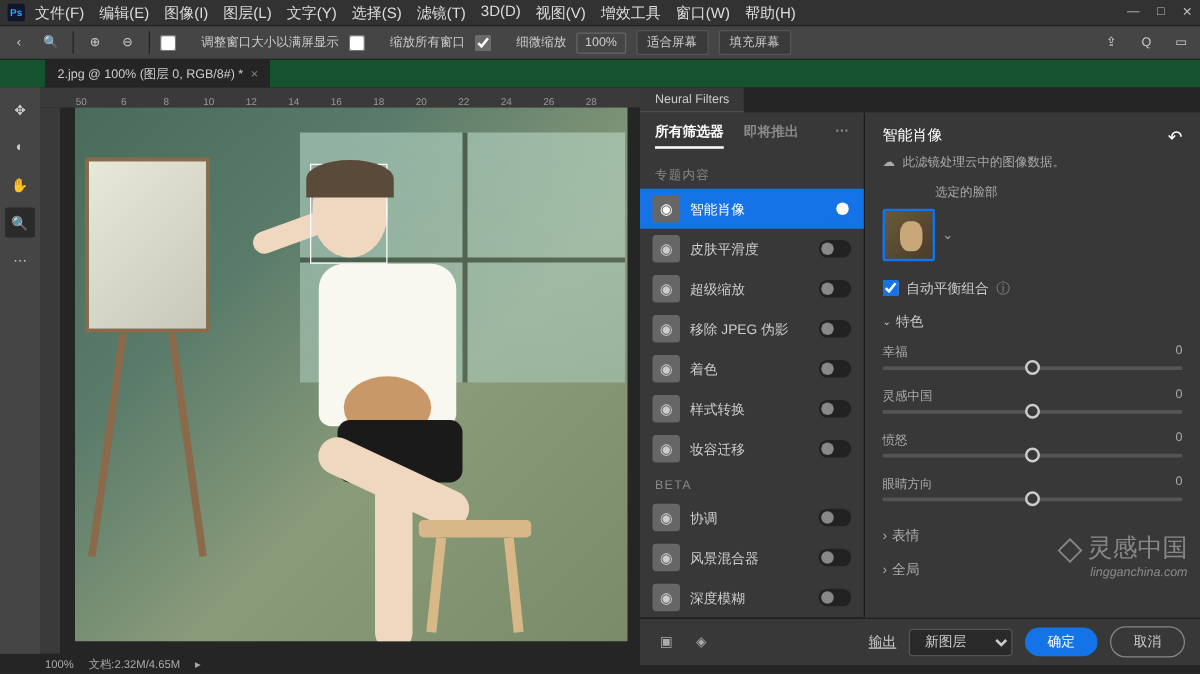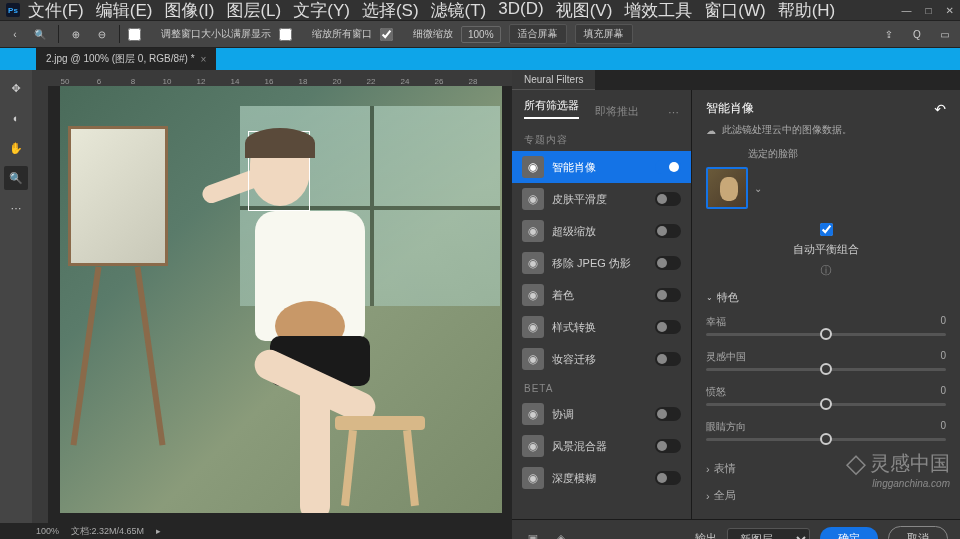--- a/index.html
+++ b/index.html
@@ -1,29 +1,29 @@
 <!DOCTYPE html>
 <html><head>
 <meta charset="utf-8">
 <style>
 * { margin:0; padding:0; box-sizing:border-box; font-family:"Microsoft YaHei",Arial,sans-serif; }
 body { background:#323232; color:#ccc; font-size:11px; width:960px; height:539px; overflow:hidden; position:relative; }
 .titlebar { height:20px; background:#323232; display:flex; align-items:center; padding:0 6px; }
 .titlebar .ps { width:14px; height:14px; background:#0f172a; color:#31a8ff; font-size:8px; font-weight:bold; display:flex; align-items:center; justify-content:center; border-radius:2px; margin-right:8px; }
-.titlebar .menu { display:flex; gap:12px; font-size:17px; color:#ddd; }
+.titlebar .menu { display:flex; gap:12px; font-size:12px; color:#ddd; }
 .titlebar .winctl { margin-left:auto; display:flex; gap:14px; font-size:10px; color:#bbb; }
 .optbar { height:28px; background:#454545; display:flex; align-items:center; padding:0 6px; gap:8px; font-size:10px; color:#ccc; border-top:1px solid #222; border-bottom:1px solid #222;}
 .optbar .ico { width:18px; height:18px; display:flex; align-items:center; justify-content:center; color:#ccc; cursor:pointer; }
 .optbar .sep { width:1px; height:18px; background:#222; }
 .optbar .chk { display:flex; align-items:center; gap:20px; }
 .optbar .chk input { accent-color:#6b6b6b; }
 .optbar .box { border:1px solid #666; padding:2px 6px; border-radius:2px; }
 .optbar .btn { background:#3a3a3a; border:1px solid #555; padding:2px 8px; border-radius:2px; cursor:pointer; }
 .optbar .right { margin-left:auto; display:flex; gap:10px; }
-.tabbar { height:22px; background:#0ea5e9; display:flex; padding-left:36px; font-size:10px; }
+.tabbar { height:22px; background:#14532d; display:flex; padding-left:36px; font-size:10px; }
 .tabbar .tab { background:#252525; padding:4px 10px; color:#ccc; display:flex; align-items:center; gap:6px; }
 .tabbar .tab .x { font-size:10px; color:#888; }
 .main { display:flex; height:calc(539px - 20px - 28px - 22px - 16px); }
 .tools { width:32px; background:#454545; display:flex; flex-direction:column; align-items:center; padding-top:6px; gap:6px; }
 .tools .t { width:24px; height:24px; display:flex; align-items:center; justify-content:center; border-radius:2px; cursor:pointer; color:#ccc; }
 .tools .t.active { background:#2a2a2a; }
 .canvaswrap { flex:0 0 480px; background:#252525; position:relative; overflow:hidden; }
 .ruler-h { height:16px; background:#3a3a3a; color:#999; font-size:8px; display:flex; align-items:flex-end; padding-left:16px; overflow:hidden; }
 .ruler-h span { width:34px; display:inline-block; text-align:center; }
 .ruler-v { width:16px; background:#3a3a3a; position:absolute; top:16px; bottom:0; left:0; }
@@ -51,21 +51,21 @@
 .canvas .stool { position:absolute; left:275px; top:330px; width:90px; height:90px; }
 .canvas .stool .seat { width:90px; height:14px; background:#d8b888; border-radius:4px; }
 .canvas .stool .sleg { position:absolute; top:14px; width:8px; height:76px; background:#d8b888; }
 .canvas .stool .sleg.a { left:10px; transform:rotate(6deg);} .canvas .stool .sleg.b { right:10px; transform:rotate(-6deg);}
 .canvas .facebox { position:absolute; left:188px; top:45px; width:62px; height:80px; border:1px solid #fff; }
 .panelcol { flex:1; background:#2e2e2e; display:flex; flex-direction:column; }
 .nftab { height:24px; background:#252525; display:flex; align-items:center; }
 .nftab .tlabel { padding:4px 12px; background:#383838; font-size:10px; border-bottom:1px solid #555;}
 .panels { flex:1; display:flex; }
 .filterlist { width:180px; background:#383838; display:flex; flex-direction:column; border-right:1px solid #1a1a1a;}
-.filterlist .head { display:flex; padding:8px 12px 6px; gap:16px; font-size:11px; align-items:flex-end;}
+.filterlist .head { display:flex; padding:8px 12px 6px; gap:16px; font-size:11px; align-items:flex-start;font-weight:bold;}
 .filterlist .head .tab1 { color:#fff; border-bottom:2px solid #fff; padding-bottom:4px; }
 .filterlist .head .tab2 { color:#888; }
 .filterlist .head .dots { margin-left:auto; color:#888; }
 .filterlist .section { padding:8px 12px 4px; font-size:10px; color:#888; letter-spacing:1px;}
 .filterlist .item { display:flex; align-items:center; padding:5px 10px; gap:8px; cursor:pointer; }
 .filterlist .item.active { background:#1473e6; color:#fff; }
 .filterlist .item .thumb { width:22px; height:22px; background:#666; border-radius:3px; flex-shrink:0; display:flex; align-items:center; justify-content:center; font-size:12px;}
 .filterlist .item .name { flex:1; font-size:11px; }
 .filterlist .item .toggle { width:26px; height:14px; background:#222; border-radius:7px; position:relative; }
 .filterlist .item .toggle.on { background:#1473e6; }
@@ -73,21 +73,21 @@
 .filterlist .item .toggle.on .knob { left:14px; background:#fff; }
 .settings { flex:1; background:#383838; padding:10px 14px; position:relative; }
 .settings .title { font-size:12px; color:#fff; margin-bottom:6px; display:flex; align-items:center;}
 .settings .title .reset { margin-left:auto; font-size:14px;}
 .settings .cloud { font-size:10px; color:#aaa; display:flex; align-items:center; gap:6px; margin-bottom:10px;}
 .settings .label { font-size:10px; color:#aaa; margin-bottom:6px;margin-left:42px; }
 .settings .facesel { display:flex; align-items:center; gap:6px; margin-bottom:14px;}
 .settings .facesel .fthumb { width:42px; height:42px; background:linear-gradient(135deg,#6a5a3a,#4a3a2a); border:2px solid #1473e6; border-radius:2px; position:relative;}
 .settings .facesel .fthumb::after{content:'';position:absolute;left:12px;top:8px;width:18px;height:24px;background:#c8a878;border-radius:40%;}
 .settings .facesel .ch { color:#aaa; font-size:10px;}
-.settings .chkrow { display:flex; align-items:center; gap:6px; font-size:11px; margin-bottom:12px;flex-direction:column;}
+.settings .chkrow { display:flex; align-items:center; gap:6px; font-size:11px; margin-bottom:12px;}
 .settings .chkrow input { accent-color:#1473e6; }
 .settings .grp { font-size:11px; color:#ccc; margin-bottom:10px; display:flex; align-items:center; gap:4px;}
 .settings .grp .caret { font-size:8px;}
 .settings .slider { margin-bottom:14px; }
 .settings .slider .sl { font-size:10px; color:#aaa; display:flex; margin-bottom:4px;}
 .settings .slider .sl .val { margin-left:auto; }
 .settings .slider .track { height:3px; background:#555; position:relative; border-radius:2px;}
 .settings .slider .track .thumb { width:12px; height:12px; border:2px solid #ccc; border-radius:50%; background:#383838; position:absolute; top:-5px; left:calc(50% - 6px);}
 .settings .collapsed { font-size:11px; color:#aaa; padding:6px 0; display:flex; align-items:center; gap:4px;}
 .watermark { position:absolute; right:10px; bottom:40px; color:rgba(255,255,255,0.4); font-size:20px; font-weight:300; display:flex; align-items:center; gap:4px; pointer-events:none;}

